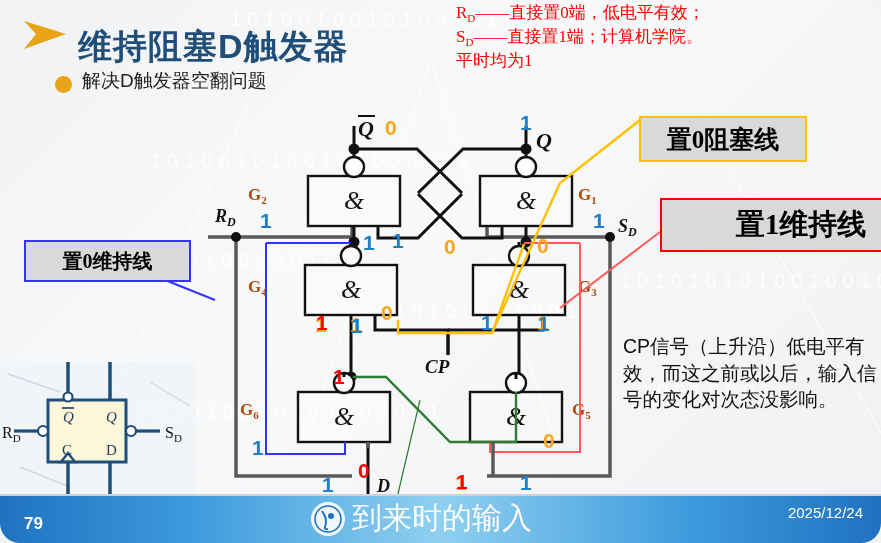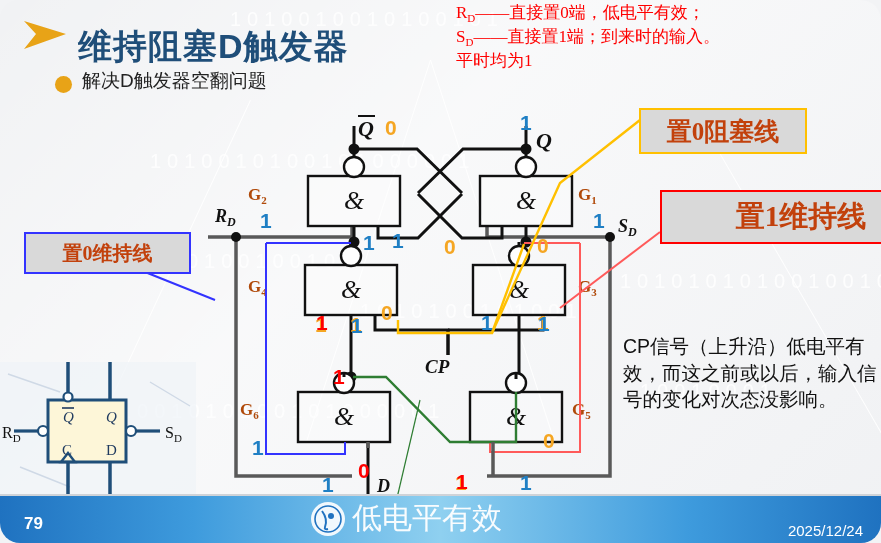--- a/index.html
+++ b/index.html
@@ -32,40 +32,40 @@
   
   #rednote{position:absolute;left:456px;top:2px;color:#ff0000;font-size:17px;line-height:1.33;
            font-family:"Liberation Serif","DejaVu Serif",serif;white-space:nowrap;}
   #rednote .ln{display:block;}
   #rednote .sub{font-size:11px;vertical-align:sub;}
 
   
   #circuit{position:absolute;left:0;top:0;width:881px;height:543px;}
 
   
-  .callout{position:absolute;background:#d9d9d9;font-weight:bold;color:#c2410c;
+  .callout{position:absolute;background:#d9d9d9;font-weight:bold;color:#000000;
            font-family:"Liberation Serif","DejaVu Serif",serif;
-           display:flex;align-items:center;justify-content:center;white-space:nowrap;}
+           display:flex;align-items:center;justify-content:center;white-space:nowrap;margin-top:8px;}
   #cb-zhi0-zu{left:639px;top:108px;width:164px;height:42px;border:2px solid #ffc000;font-size:25px;}
   #cb-zhi1-wei{left:660px;top:190px;width:196px;height:50px;border:2px solid #ff0000;font-size:29px;padding-left:41px;}
   #cb-zhi0-wei{left:24px;top:232px;width:163px;height:38px;border:2px solid #3333ff;font-size:20px;}
   #cb-zhi1-zu{left:397px;top:497px;width:160px;height:42px;border:2px solid #2e7d32;font-size:25px;}
 
   
   #cp-text{position:absolute;left:623px;top:333px;width:255px;font-size:19.5px;color:#111;
            line-height:1.36;}
 
   
   #inset{position:absolute;left:0px;top:362px;width:196px;height:140px;}
 
   
   #footer{position:absolute;left:0;bottom:0;width:881px;height:47px;
           background:linear-gradient(to right,#1f72c0 0%,#3e9bdd 22%,#8fd0f0 50%,#3e9bdd 78%,#1f72c0 100%);}
   #pagenum{position:absolute;left:24px;bottom:9px;color:#ffffff;font-size:17px;font-weight:bold;}
-  #date{position:absolute;right:18px;bottom:4px;color:#ffffff;font-size:15px;}
+  #date{position:absolute;right:18px;bottom:22px;color:#ffffff;font-size:15px;}
   #logo{position:absolute;left:300px;bottom:2px;width:290px;height:44px;}
   #logo-text{position:absolute;left:352px;bottom:4px;color:#ffffff;font-size:30px;
              font-family:"Liberation Serif","DejaVu Serif",serif;white-space:nowrap;opacity:.95;}
   .sep{position:absolute;left:0;bottom:47px;width:881px;height:2px;background:#cfd3d8;}
 </style>
 </head>
 <body>
 
 <div id="slide">
 
@@ -83,21 +83,21 @@
 
   <svg id="arrow" viewBox="0 0 46 34">
     <path d="M2,3 L44,16 L2,31 L14,16 Z" fill="#e8a317"></path>
   </svg>
   <div id="title">维持阻塞D触发器</div>
   <div id="bullet-dot"></div>
   <div id="subtitle">解决D触发器空翻问题</div>
 
   <div id="rednote">
     <span class="ln"><span>R</span><span class="sub">D</span><span>——直接置0端，低电平有效；</span></span>
-    <span class="ln"><span>S</span><span class="sub">D</span><span>——直接置1端；到来时的输入。</span></span>
+    <span class="ln"><span>S</span><span class="sub">D</span><span>——直接置1端；计算机学院。</span></span>
     <span class="ln">平时均为1</span>
   </div>
 
   <svg id="circuit" viewBox="0 0 881 543">
     <defs>
       <style>
         .w  {stroke:#111;stroke-width:3;fill:none;}
         .wg {stroke:#595959;stroke-width:3.5;fill:none;}
         .wb {stroke:#3333ff;stroke-width:2;fill:none;}
         .wr {stroke:#ff5a5a;stroke-width:2;fill:none;}
@@ -267,18 +267,18 @@
   </svg>
 
   <div class="sep"></div>
   <div id="footer">
     <svg id="logo" viewBox="0 0 290 44">
       <circle cx="28" cy="22" r="17" fill="#ffffff" opacity="0.9"></circle>
       <circle cx="28" cy="22" r="13" fill="none" stroke="#1f72c0" stroke-width="1.6"></circle>
       <path d="M22,14 q6,8 3,16 q-1,3 3,2" fill="none" stroke="#1f72c0" stroke-width="2"></path>
       <circle cx="31" cy="19" r="3" fill="#1f72c0"></circle>
     </svg>
-    <div id="logo-text">低电平有效</div>
+    <div id="logo-text">到来时的输入</div>
     <div id="pagenum">79</div>
     <div id="date">2025/12/24</div>
   </div>
 
 </div>
 
 </body></html>

